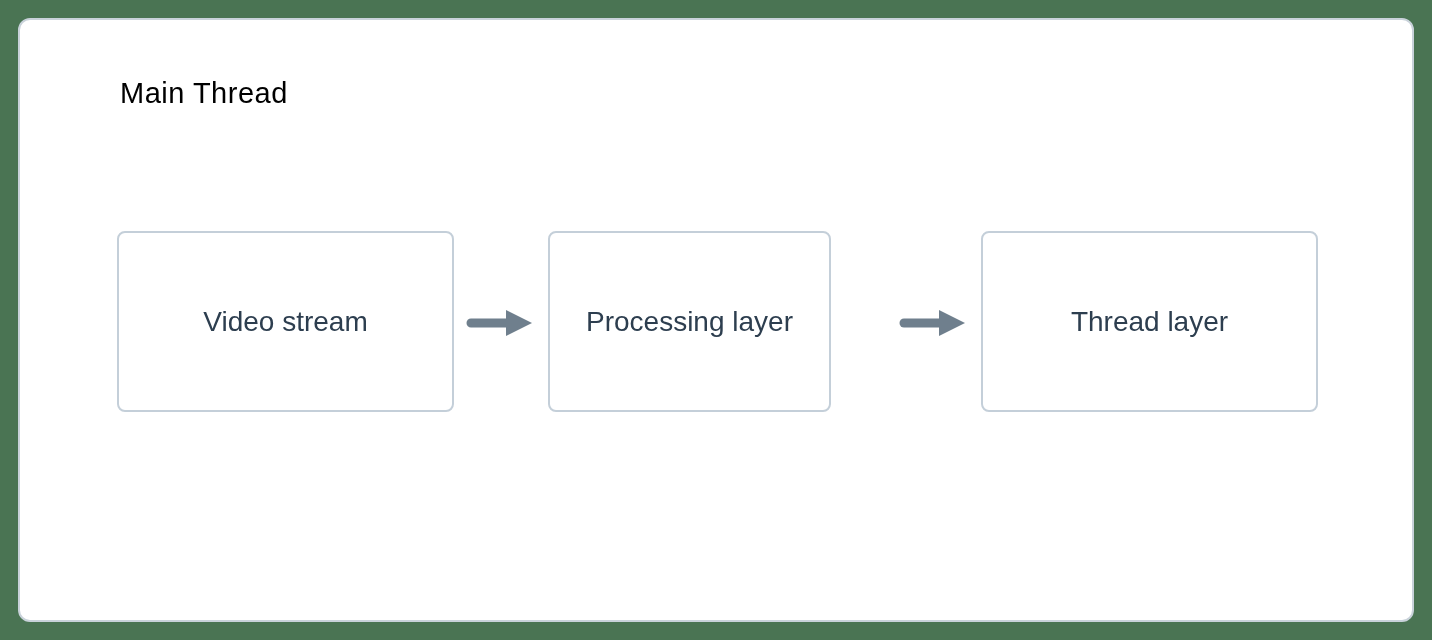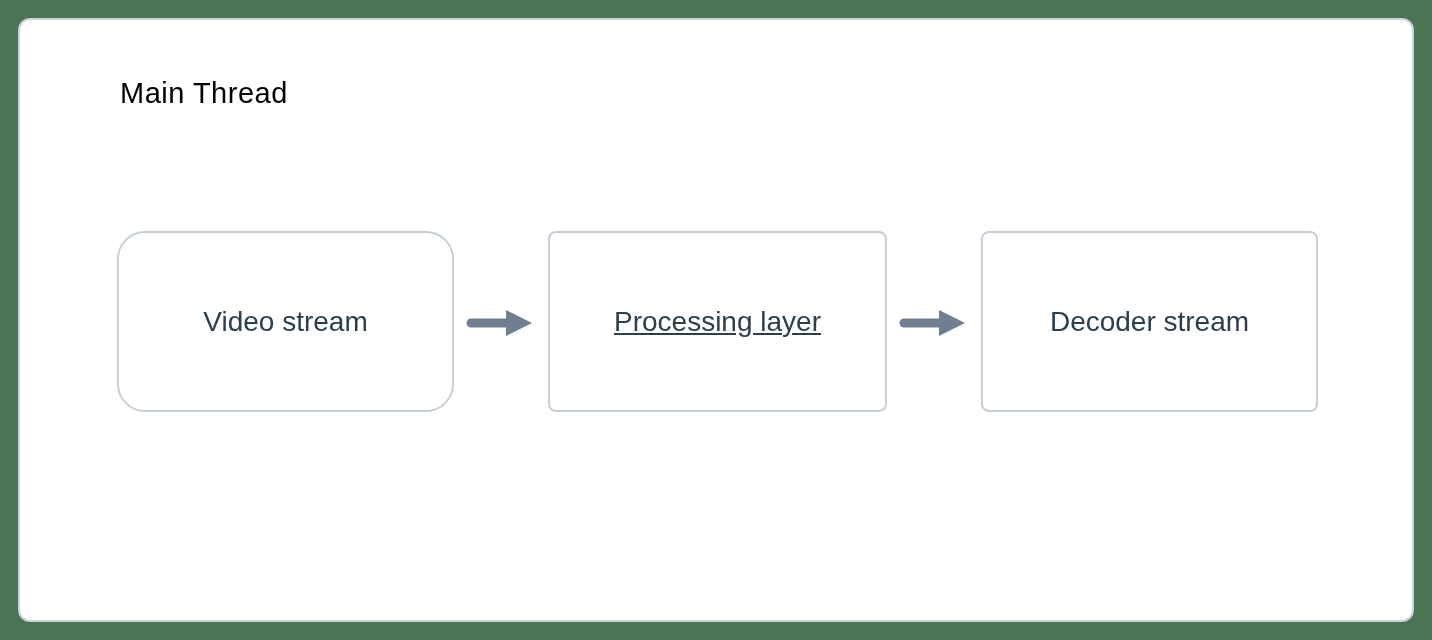--- a/index.html
+++ b/index.html
@@ -42,22 +42,22 @@
     background: #ffffff;
     border: 2px solid #c4cfd9;
     border-radius: 8px;
     display: flex;
     align-items: center;
     justify-content: center;
     font-size: 28px;
     color: #2d3e4f;
     white-space: nowrap;
   }
-  .node-1 { left: 97px;  width: 337px; border-radius: 28px; }
-  .node-2 { left: 528px; width: 339px; text-decoration: underline; }
+  .node-1 { left: 97px;  width: 337px; }
+  .node-2 { left: 528px; width: 283px; }
   .node-3 { left: 961px; width: 337px; }
   .arrow {
     position: absolute;
     top: 289px; 
     width: 68px;
     height: 28px;
   }
   .arrow-1 { left: 446px; }
   .arrow-2 { left: 879px; }
 </style>
@@ -81,17 +81,17 @@
     <div class="node node-2">
       <span>Processing layer</span>
     </div>
 
     <svg class="arrow arrow-2" viewBox="0 0 68 28" xmlns="http://www.w3.org/2000/svg">
       <line x1="5" y1="14" x2="42" y2="14" stroke="#6f7f8d" stroke-width="9" stroke-linecap="round"></line>
       <polygon points="40,1 66,14 40,27" fill="#6f7f8d"></polygon>
     </svg>
 
     <div class="node node-3">
-      <span>Decoder stream</span>
+      <span>Thread layer</span>
     </div>
 
   </div>
 </div>
 
 </body></html>

